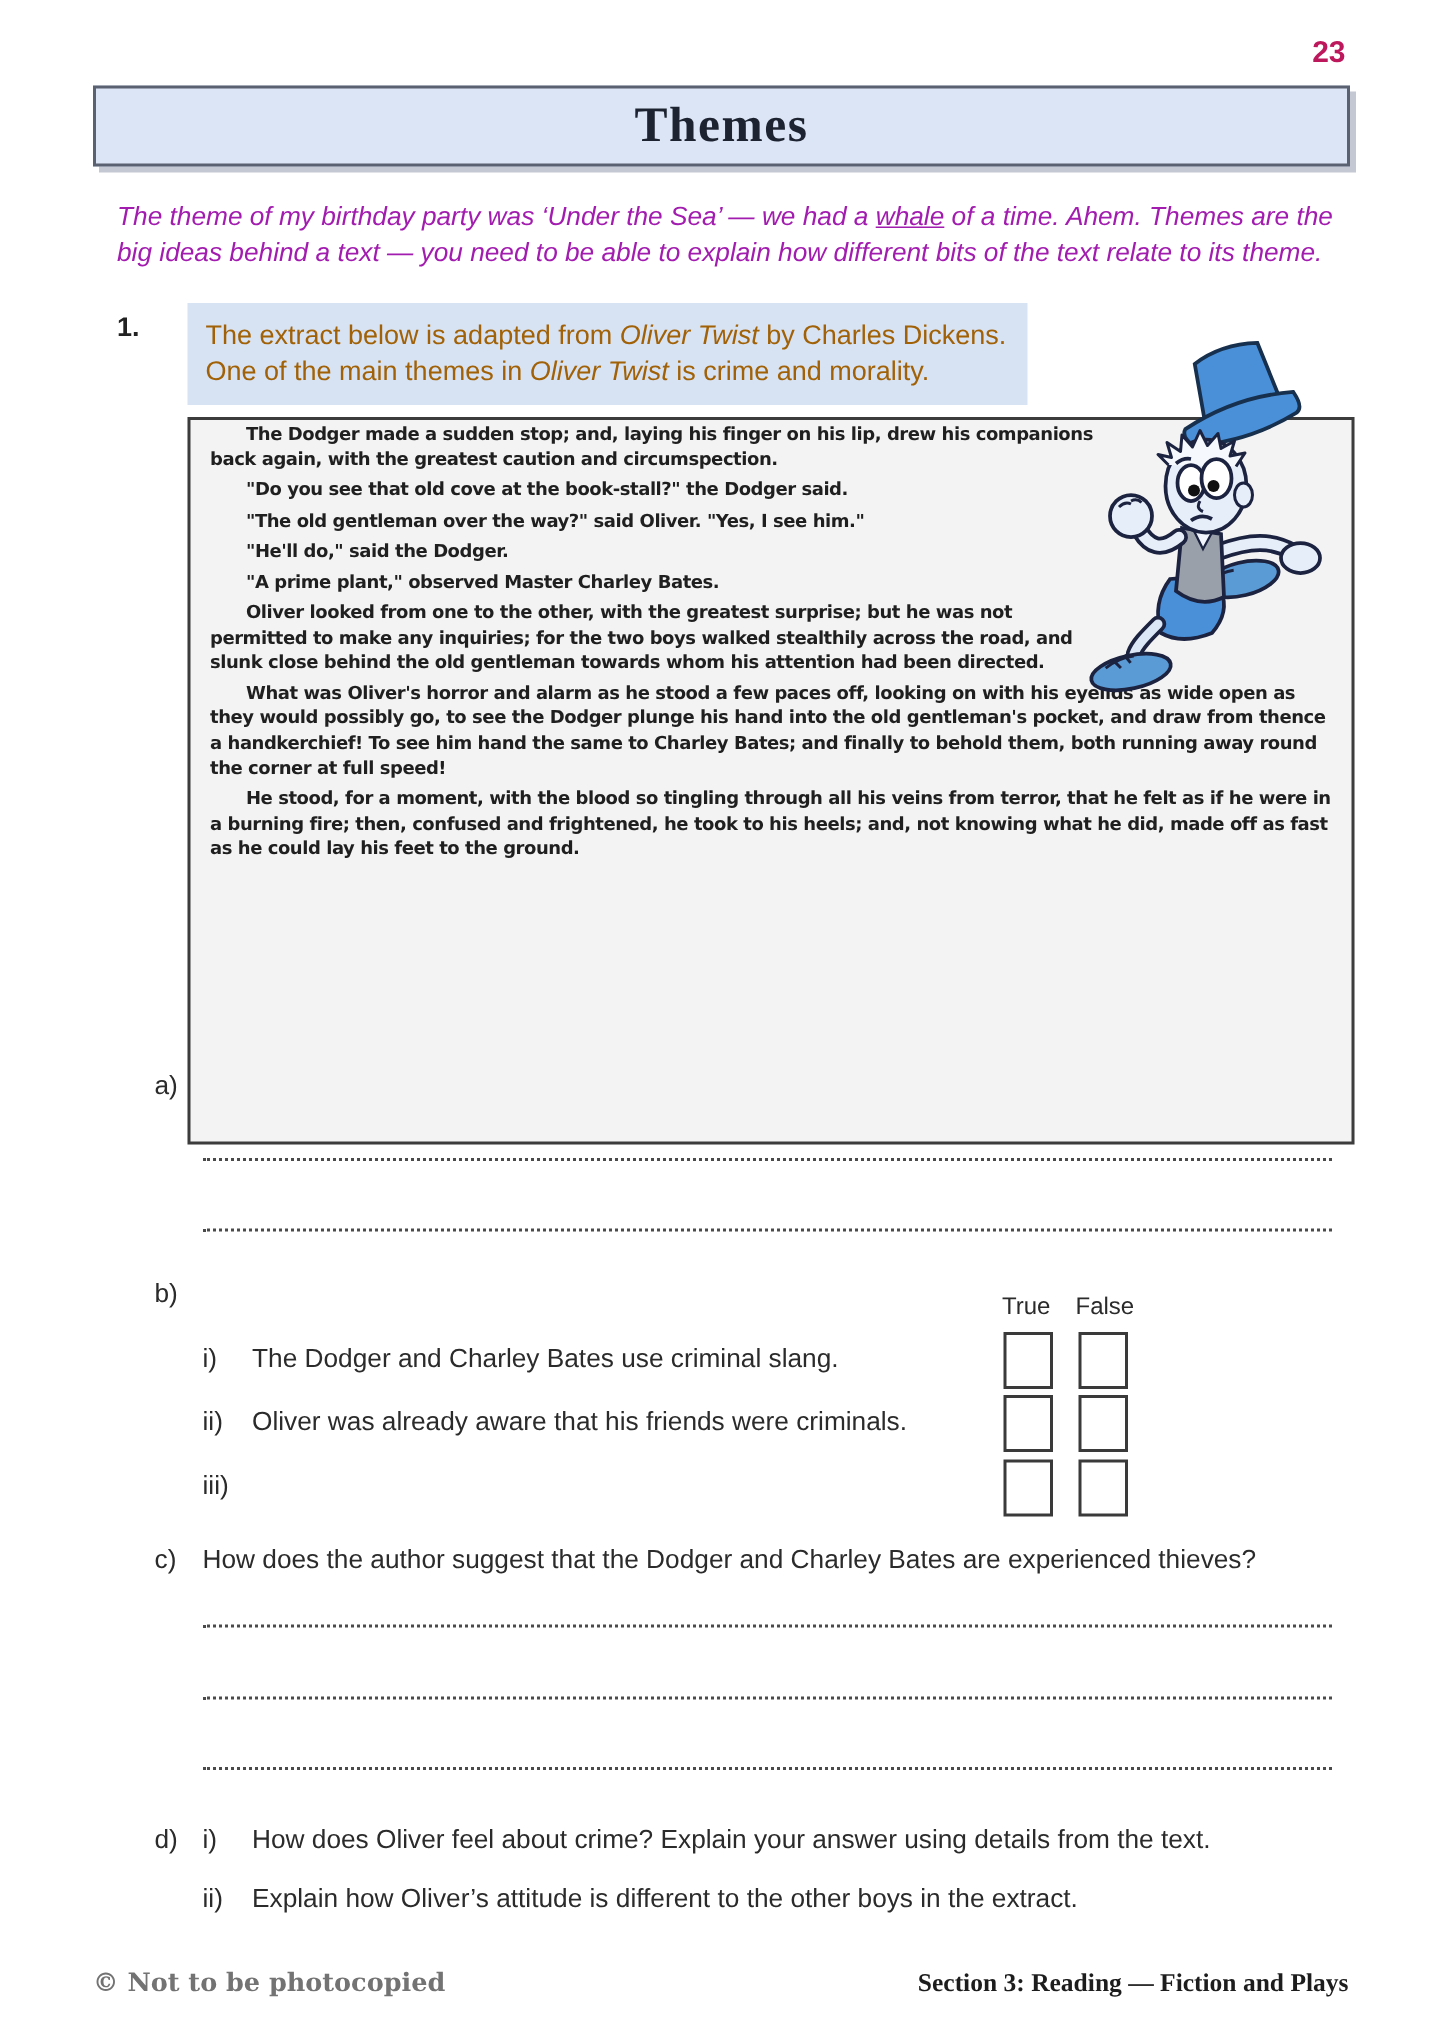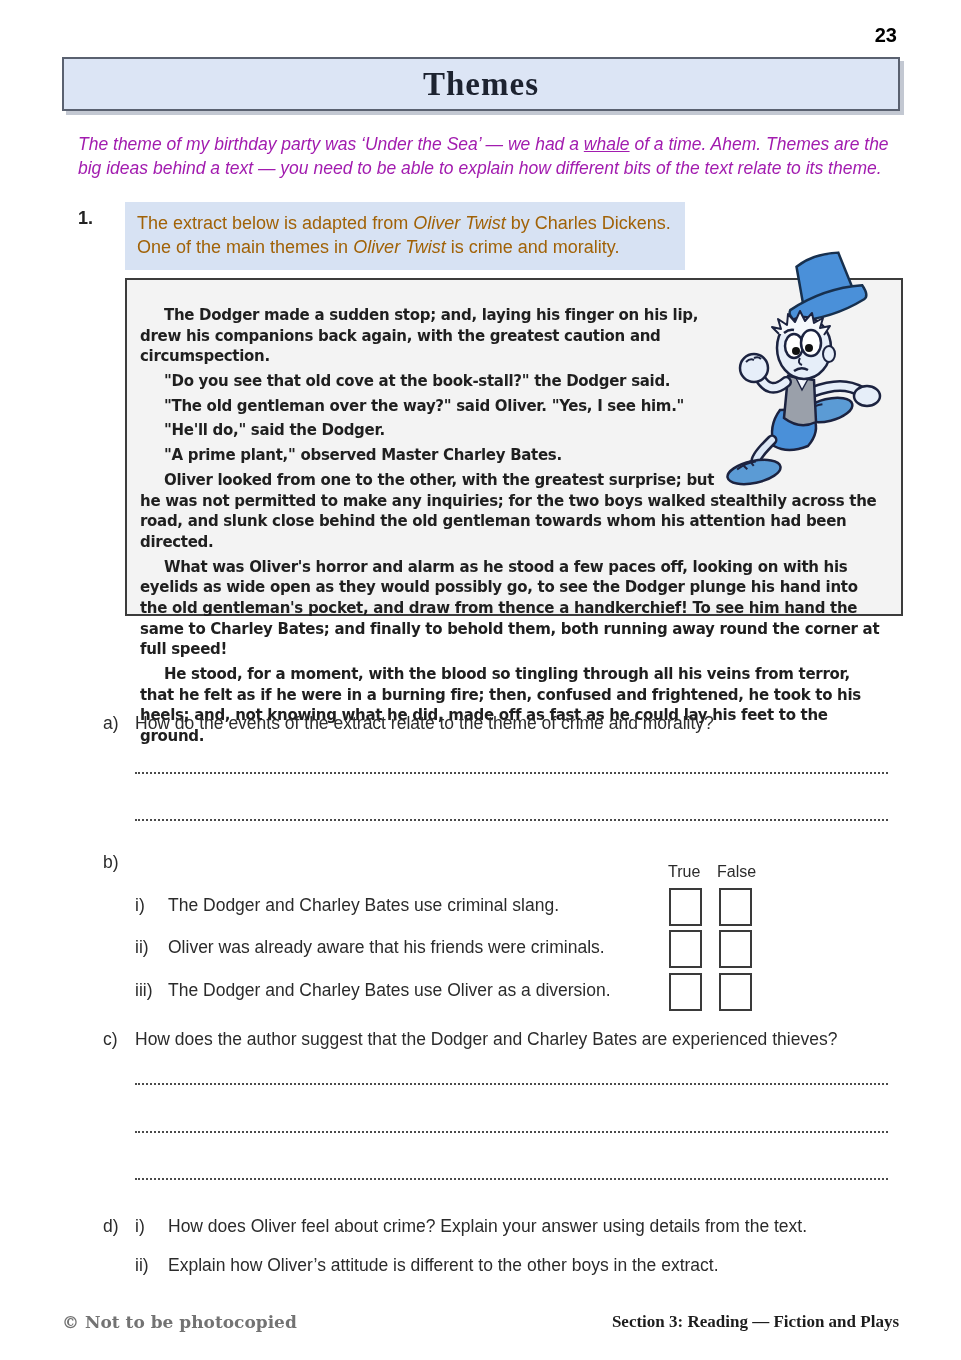--- a/index.html
+++ b/index.html
@@ -7,21 +7,21 @@
   .page {
     position:relative;
     width:961px; height:1360px;
     background:#ffffff;
     font-family:"Liberation Sans", sans-serif;
     color:#2b2b2b;
     overflow:hidden;
   }
   .page-number {
     position:absolute; top:24px; right:64px;
-    font-size:20px; font-weight:bold; color:#000000;
+    font-size:20px; font-weight:bold; color:#be185d;
   }
   .banner {
     position:absolute; left:62px; top:57px; width:838px; height:54px;
     background:#dce5f5;
     border:2px solid #5a6170;
     box-shadow:4px 4px 0 #c3c8d2;
     display:flex; align-items:center; justify-content:center;
   }
   .banner h1 {
     font-family:Liberation Serif, serif;
@@ -37,26 +37,26 @@
     font-size:18px; font-weight:bold; color:#222;
   }
   .q1-intro {
     position:absolute; left:125px; top:202px;
     background:#d7e2f3;
     padding:9px 14px 10px 12px;
     font-size:18px; line-height:1.35; color:#a16207;
   }
   .q1-intro .it { font-style:italic; }
   .extract-box {
-    position:absolute; left:125px; top:278px; width:778px; height:338px;
+    position:absolute; left:125px; top:278px; width:778px; height:485px;
     background:#f3f3f3;
     border:2px solid #3c3c3c;
-    padding:25px 13px;
+    padding:1px 13px;
     font-family:"DejaVu Sans", sans-serif;
-    font-weight:bold; font-size:15px; letter-spacing:-0.3px;
+    font-weight:bold; font-size:12px; letter-spacing:-0.3px;
     line-height:1.38; color:#1f1f1f;
   }
   .extract-box p { text-indent:24px; margin-bottom:4px; }
   .art-float {
     float:right; width:152px; height:172px;
     position:relative;
   }
   .art-float svg {
     position:absolute; top:-55px; right:-8px;
   }
@@ -153,41 +153,39 @@
     <p>"Do you see that old cove at the book-stall?" the Dodger said.</p>
     <p>"The old gentleman over the way?" said Oliver.  "Yes, I see him."</p>
     <p>"He'll do," said the Dodger.</p>
     <p>"A prime plant," observed Master Charley Bates.</p>
     <p>Oliver looked from one to the other, with the greatest surprise; but he was not permitted to make any inquiries; for the two boys walked stealthily across the road, and slunk close behind the old gentleman towards whom his attention had been directed.</p>
     <p>What was Oliver's horror and alarm as he stood a few paces off, looking on with his eyelids as wide open as they would possibly go, to see the Dodger plunge his hand into the old gentleman's pocket, and draw from thence a handkerchief!  To see him hand the same to Charley Bates; and finally to behold them, both running away round the corner at full speed!</p>
     <p>He stood, for a moment, with the blood so tingling through all his veins from terror, that he felt as if he were in a burning fire; then, confused and frightened, he took to his heels; and, not knowing what he did, made off as fast as he could lay his feet to the ground.</p>
   </div>
 
   <div class="part-label" style="left:103px; top:713px;">a)</div>
-  <div class="part-text" style="left:135px; top:713px; width:755px;">How do the events of the extract relate to the theme of crime and morality?</div>
   <div class="answer-line" style="top:772px;"></div>
   <div class="answer-line" style="top:819px;"></div>
 
   <div class="part-label" style="left:103px; top:852px;">b)</div>
 
   <div class="tf-header" style="left:668px; top:863px;">True</div>
   <div class="tf-header" style="left:717px; top:863px;">False</div>
 
   <div class="part-label" style="left:135px; top:895px;">i)</div>
   <div class="part-text" style="left:168px; top:895px; width:490px;">The Dodger and Charley Bates use criminal slang.</div>
   <div class="checkbox" style="left:669px; top:888px;"></div>
   <div class="checkbox" style="left:719px; top:888px;"></div>
 
   <div class="part-label" style="left:135px; top:937px;">ii)</div>
   <div class="part-text" style="left:168px; top:937px; width:490px;">Oliver was already aware that his friends were criminals.</div>
   <div class="checkbox" style="left:669px; top:930px;"></div>
   <div class="checkbox" style="left:719px; top:930px;"></div>
 
   <div class="part-label" style="left:135px; top:980px;">iii)</div>
-  <div class="part-text" style="left:168px; top:980px; width:490px;">The Dodger and Charley Bates use Oliver as a diversion.</div>
   <div class="checkbox" style="left:669px; top:973px;"></div>
   <div class="checkbox" style="left:719px; top:973px;"></div>
 
   <div class="part-label" style="left:103px; top:1029px;">c)</div>
   <div class="part-text" style="left:135px; top:1029px; width:760px;">How does the author suggest that the Dodger and Charley Bates are experienced thieves?</div>
   <div class="answer-line" style="top:1083px;"></div>
   <div class="answer-line" style="top:1131px;"></div>
   <div class="answer-line" style="top:1178px;"></div>
 
   <div class="part-label" style="left:103px; top:1216px;">d)</div>

